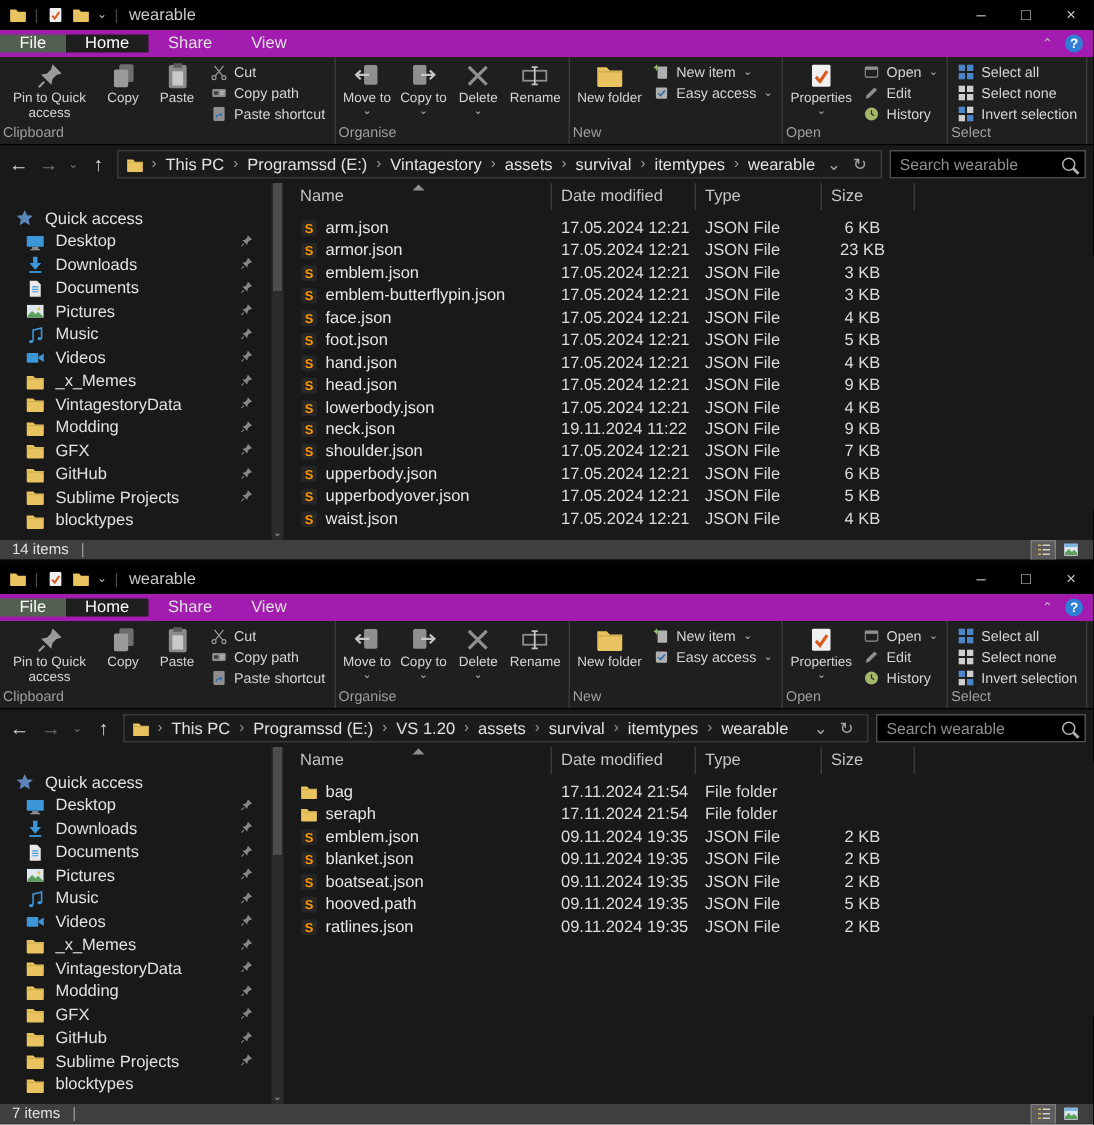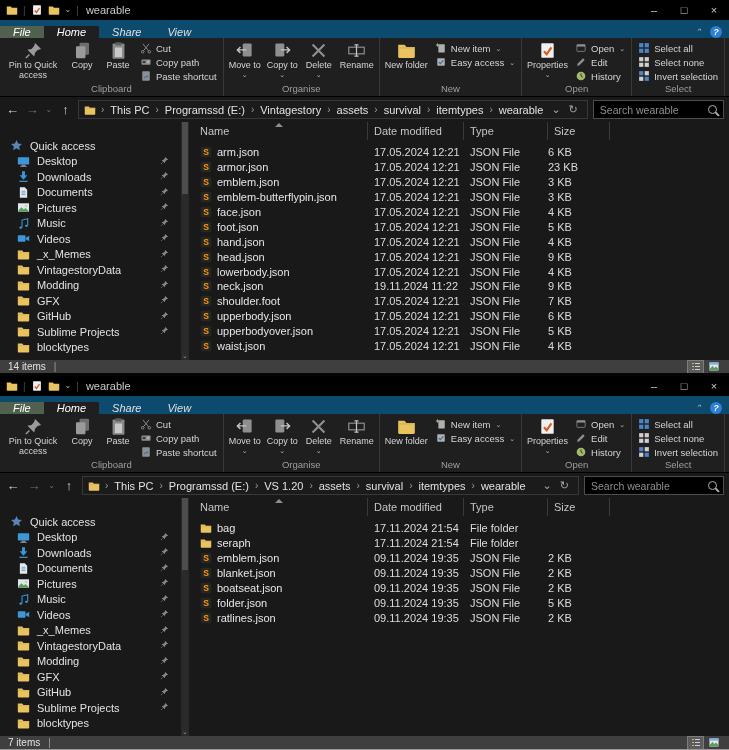--- a/index.html
+++ b/index.html
@@ -13,42 +13,42 @@
   .titlebar{height:20px;background:#000;display:flex;align-items:center;flex:0 0 auto;}
   .qat{display:flex;align-items:center;gap:5px;padding-left:6px;}
   .qat .ic svg{width:12px;height:12px;display:block;}
   .qsep{color:#4a4a4a;font-size:10px;}
   .qcaret{color:#b5b5b5;font-size:8px;line-height:1;}
   .title{margin-left:7px;color:#c9c9c9;font-size:11px;}
   .winbtns{margin-left:auto;display:flex;}
   .wbtn{width:30px;height:20px;text-align:center;line-height:20px;color:#c9c9c9;font-size:11px;}
 
   
-  .tabs{height:18px;background:#0c4a6e;display:flex;align-items:flex-end;font-size:11px;color:#e0e0e0;flex:0 0 auto;font-style:italic;}
+  .tabs{height:18px;background:#a21caf;display:flex;align-items:center;font-size:11px;color:#e0e0e0;flex:0 0 auto;}
   .tab{padding:0 13px;display:flex;align-items:center;}
   .filetab{background:#51604f;color:#fff;}
   .tab.active{background:#1f1f1f;color:#fff;}
   .tabright{margin-left:auto;display:flex;align-items:center;gap:8px;padding-right:7px;}
   .collapse{color:#b5b5b5;font-size:9px;}
   .help{width:12px;height:12px;border-radius:50%;background:#2f7fd6;color:#fff;font-size:9px;font-weight:bold;
     display:flex;align-items:center;justify-content:center;}
 
   
   .ribbon{height:59px;background:#1f1f1f;display:flex;border-bottom:1px solid #000;box-sizing:border-box;flex:0 0 auto;}
   .rgroup{display:flex;flex-direction:column;border-right:1px solid #383838;padding:0 2px;}
   .rrow{display:flex;flex:1;align-items:flex-start;padding-top:3px;}
   .rbig{display:flex;flex-direction:column;align-items:center;min-width:30px;max-width:56px;padding:0 3px;
     font-size:9px;color:#d5d5d5;text-align:center;line-height:1.08;}
   .rbig .ic svg{width:19px;height:19px;display:block;margin-bottom:1px;}
   .rcol{display:flex;flex-direction:column;gap:2px;padding:1px 4px 0 4px;}
   .rsmall{display:flex;align-items:center;gap:4px;font-size:9.5px;color:#d5d5d5;white-space:nowrap;}
   .rsmall .ic svg{width:12px;height:12px;display:block;}
   .caret{font-size:7px;color:#b5b5b5;line-height:1;}
   .rsmall .caret{margin-left:1px;}
-  .glabel{height:13px;font-size:9.5px;color:#9f9f9f;text-align:center;line-height:12px;}
+  .glabel{height:13px;font-size:9.5px;color:#9f9f9f;line-height:12px;}
 
   
   .addr{height:25px;display:flex;align-items:center;background:#191919;padding:0 5px;gap:5px;flex:0 0 auto;}
   .nav{color:#d5d5d5;font-size:13px;width:16px;text-align:center;}
   .nav.dim{color:#6e6e6e;}
   .nav.small{font-size:8px;width:9px;}
   .abox{flex:1;height:19px;border:1px solid #383838;background:#1b1b1b;display:flex;align-items:center;
     font-size:11px;color:#e2e2e2;padding:0 5px;box-sizing:border-box;}
   .crumbs{display:flex;align-items:center;gap:1px;flex:1;overflow:hidden;white-space:nowrap;}
   .crumbs .ic svg{width:12px;height:12px;display:block;margin-right:3px;}
@@ -81,21 +81,21 @@
   .hcell:first-child{padding-left:10px;}
   .hfill{flex:1 1 auto;border-right:none;}
   .sortcaret{position:absolute;top:1px;left:50%;margin-left:-4px;width:6px;height:4px;
     border-left:4px solid transparent;border-right:4px solid transparent;border-bottom:4px solid #8f8f8f;
     width:0;height:0;}
   .rows{padding-top:5px;}
   .frow{display:flex;height:14.9px;align-items:center;font-size:11px;color:#dcdcdc;}
   .cell{box-sizing:border-box;padding-left:6px;overflow:hidden;white-space:nowrap;flex:0 0 auto;}
   .cname{display:flex;align-items:center;gap:5px;padding-left:10px;color:#e6e6e6;}
   .cname .ic svg{width:12px;height:12px;display:block;flex:0 0 auto;}
-  .csize{text-align:left;padding-right:8px;padding-left:0;}
+  .csize{text-align:center;padding-right:8px;padding-left:0;}
   .overlay{position:absolute;top:22px;right:6px;font-size:30px;color:#fff;letter-spacing:.3px;}
 
   
   .status{height:13px;background:#3f3f3f;display:flex;align-items:center;font-size:10px;color:#e2e2e2;
     padding:0 8px;gap:8px;flex:0 0 auto;}
   .sdiv{color:#9e9e9e;}
   .vts{margin-left:auto;display:flex;gap:3px;align-items:center;}
   .vt{width:15px;height:12px;display:flex;align-items:center;justify-content:center;box-sizing:border-box;}
   .vt svg{width:10px;height:9px;display:block;}
   .vtsel{background:#5c5c5c;outline:1px solid #7d7d7d;}
@@ -786,21 +786,21 @@
               <div class="cell csize" style="width: 62px;">9 KB</div>
             </div>
             <div class="frow">
               <div class="cell cname" style="width: 178px;">
                 <span class="ic">
                   <svg viewBox="0 0 16 16">
                     <rect x="1" y="1" width="14" height="14" rx="2" fill="#262626"></rect>
                     <text x="8" y="12.2" text-anchor="middle" font-size="11.5" font-weight="bold" fill="#ff9800" font-family="Liberation Sans,sans-serif">S</text>
                   </svg>
                 </span>
-                <span>shoulder.foot</span>
+                <span>shoulder.json</span>
               </div>
               <div class="cell" style="width: 96px;">17.05.2024 12:21</div>
               <div class="cell" style="width: 84px;">JSON File</div>
               <div class="cell csize" style="width: 62px;">7 KB</div>
             </div>
             <div class="frow">
               <div class="cell cname" style="width: 178px;">
                 <span class="ic">
                   <svg viewBox="0 0 16 16">
                     <rect x="1" y="1" width="14" height="14" rx="2" fill="#262626"></rect>
@@ -1482,21 +1482,21 @@
               <div class="cell csize" style="width: 62px;">2 KB</div>
             </div>
             <div class="frow">
               <div class="cell cname" style="width: 178px;">
                 <span class="ic">
                   <svg viewBox="0 0 16 16">
                     <rect x="1" y="1" width="14" height="14" rx="2" fill="#262626"></rect>
                     <text x="8" y="12.2" text-anchor="middle" font-size="11.5" font-weight="bold" fill="#ff9800" font-family="Liberation Sans,sans-serif">S</text>
                   </svg>
                 </span>
-                <span>folder.json</span>
+                <span>hooved.path</span>
               </div>
               <div class="cell" style="width: 96px;">09.11.2024 19:35</div>
               <div class="cell" style="width: 84px;">JSON File</div>
               <div class="cell csize" style="width: 62px;">5 KB</div>
             </div>
             <div class="frow">
               <div class="cell cname" style="width: 178px;">
                 <span class="ic">
                   <svg viewBox="0 0 16 16">
                     <rect x="1" y="1" width="14" height="14" rx="2" fill="#262626"></rect>

